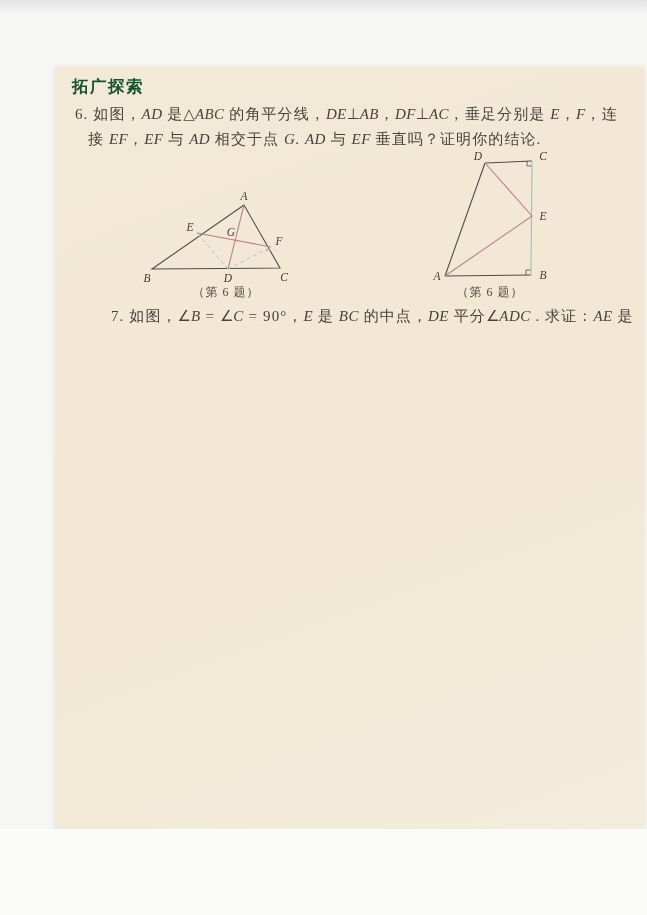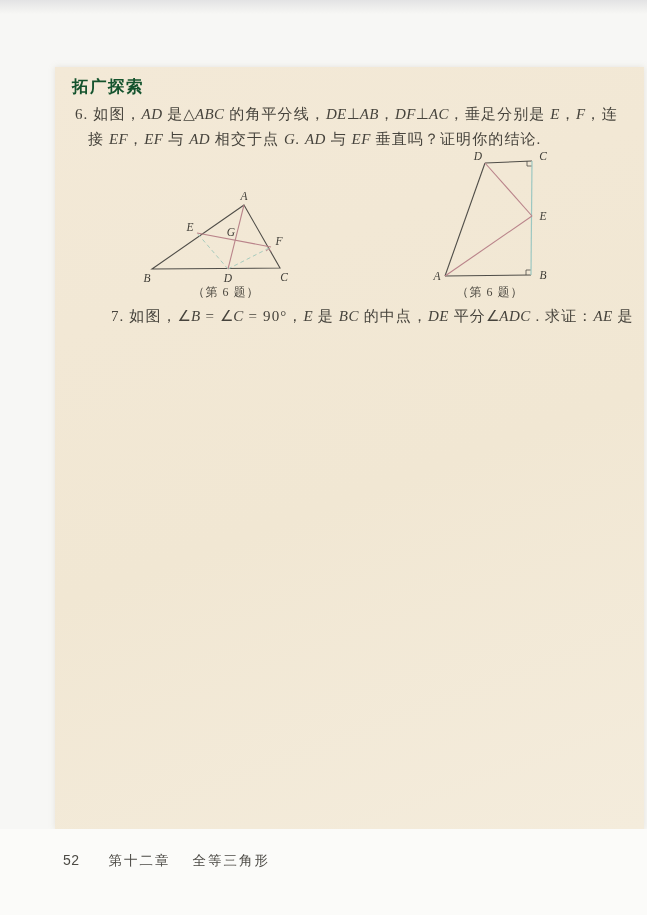--- a/index.html
+++ b/index.html
@@ -121,18 +121,13 @@
     <text x="48" y="12" text-anchor="middle">D</text>
     <text x="113" y="12" text-anchor="middle">C</text>
     <text x="113" y="72" text-anchor="middle">E</text>
     <text x="113" y="131" text-anchor="middle">B</text>
     <text x="7" y="132" text-anchor="middle">A</text>
   </svg>
   <div class="caption cap2">（第 6 题）</div>
 
   <div class="bodyline p7-l1"><span class="seg-t">7. 如图，</span><span class="seg-s">∠</span><span class="seg-m">B</span><span class="seg-t"> = </span><span class="seg-s">∠</span><span class="seg-m">C</span><span class="seg-t"> = 90°，</span><span class="seg-m">E</span><span class="seg-t"> 是 </span><span class="seg-m">BC</span><span class="seg-t"> 的中点，</span><span class="seg-m">DE</span><span class="seg-t"> 平分</span><span class="seg-s">∠</span><span class="seg-m">ADC</span><span class="seg-t"> . 求证：</span><span class="seg-m">AE</span><span class="seg-t"> 是</span></div>
 
-  <div class="footer">
-    <span class="pageno">52</span>
-    <span class="chapter">第十二章</span>
-    <span class="booktitle">全等三角形</span>
-  </div>
 </div>
 
 </body></html>

